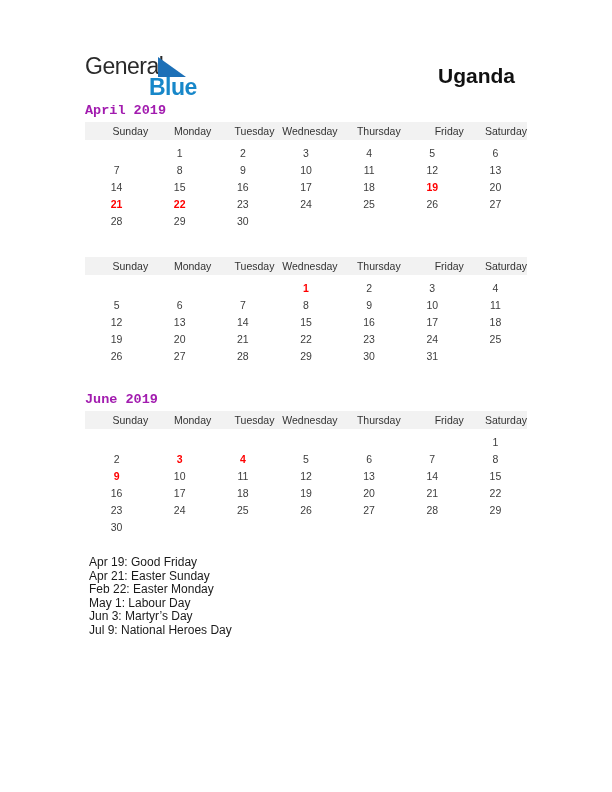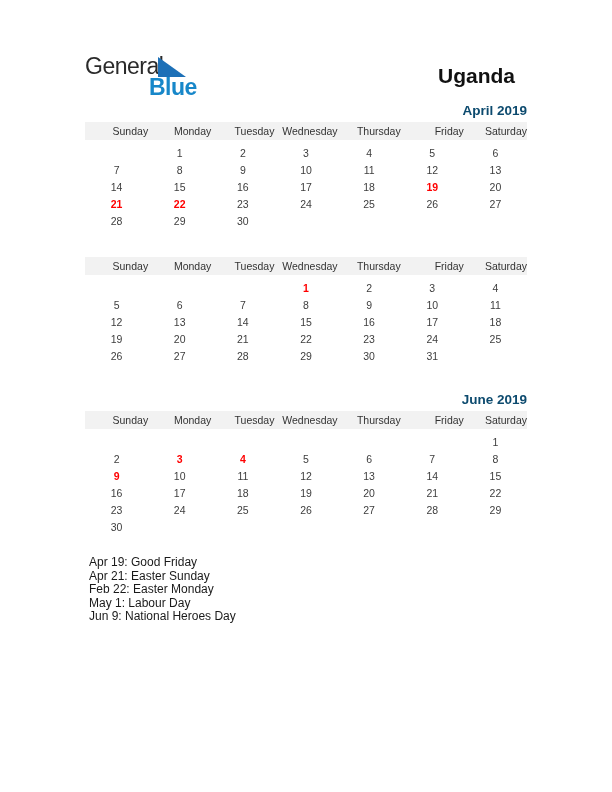--- a/index.html
+++ b/index.html
@@ -24,22 +24,22 @@
     color:var(--logo-blue, #1787c9); letter-spacing:-0.5px;font-weight:bold;
   }
   .country-title {
     position:absolute; right:8px; top:6px; margin:4px;
     font-size:21px; font-weight:bold; color:#111111;
   }
   
   .months { position:absolute; left:85px; top:103px; width:442px; }
   .month-block { margin-bottom:28px; }
   .month-title {
-    text-align:right; font-size:13.5px; font-weight:bold; color:#0c4a6e;
-    margin:0 0 3px 0; line-height:16px;
+    text-align:left; font-size:13.5px; font-weight:bold; color:#a21caf;
+    margin:0 0 3px 0; line-height:16px;font-family:Liberation Mono, monospace;
   }
   table.cal { width:442px; border-collapse:collapse; table-layout:fixed; }
   table.cal thead th {
     background:var(--header-bg, #f2f2f2); height:18px;
     font-weight:normal; font-size:10.5px; color:#333333;
     text-align:right; padding:0;
   }
   table.cal tbody td {
     height:17px; font-size:10.5px; color:var(--day-text, #3d3d3d);
     text-align:center; vertical-align:middle; padding:0;
@@ -262,16 +262,17 @@
           </tbody>
         </table>
       </div>
     </div>
 
   <div class="holidays">
       <div class="holiday-item">Apr 19: Good Friday</div>
       <div class="holiday-item">Apr 21: Easter Sunday</div>
       <div class="holiday-item">Feb 22: Easter Monday</div>
       <div class="holiday-item">May 1: Labour Day</div>
-      <div class="holiday-item">Jun 9: National Heroes Day</div>
+      <div class="holiday-item">Jun 3: Martyr’s Day</div>
+      <div class="holiday-item">Jul 9: National Heroes Day</div>
     </div>
 
 </div>
 
 </body></html>

